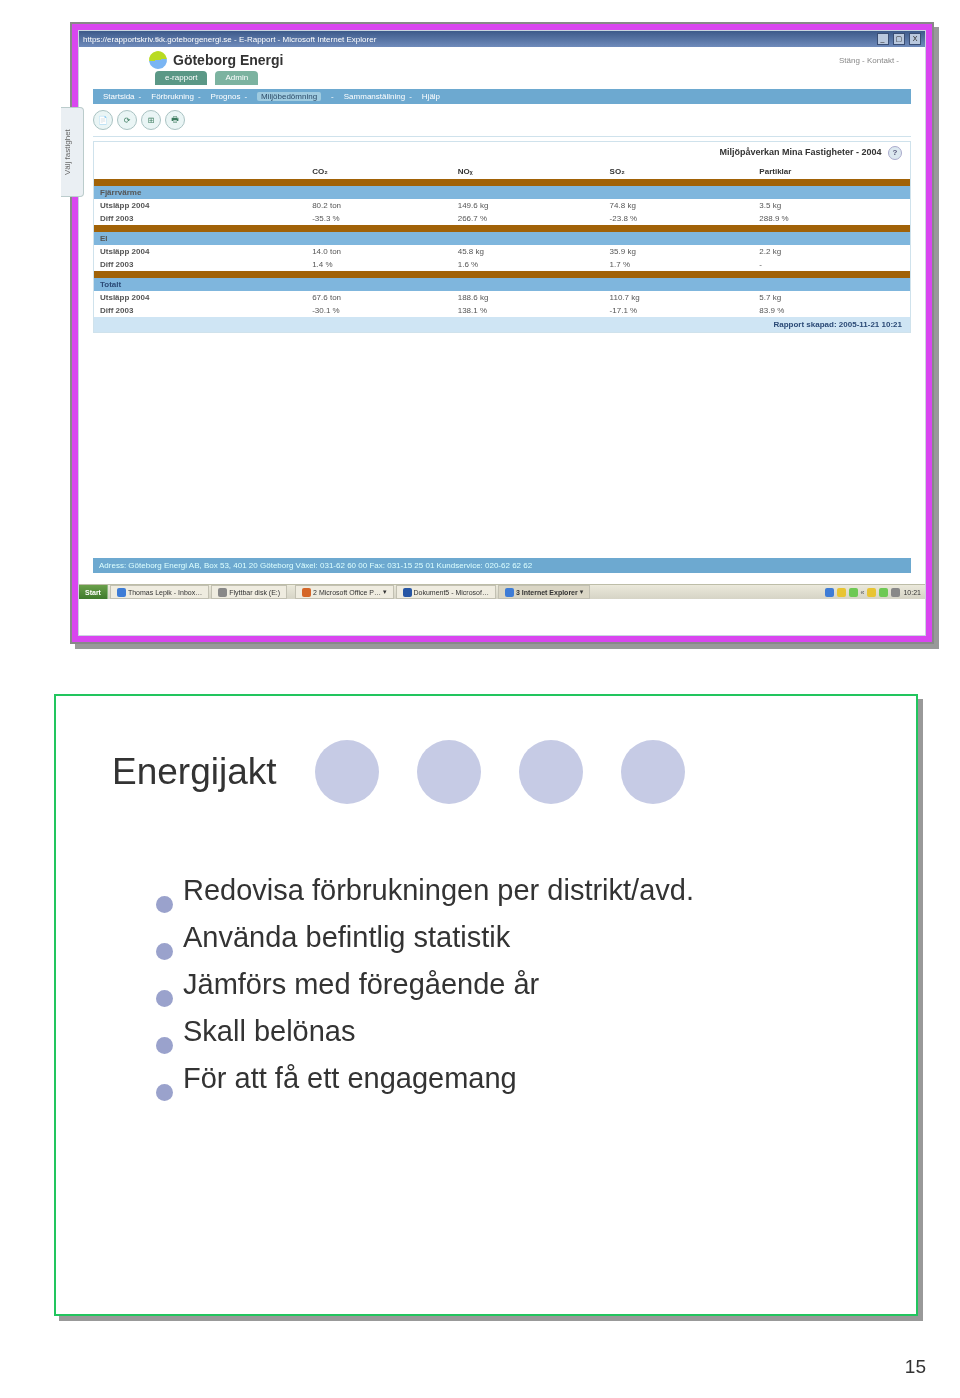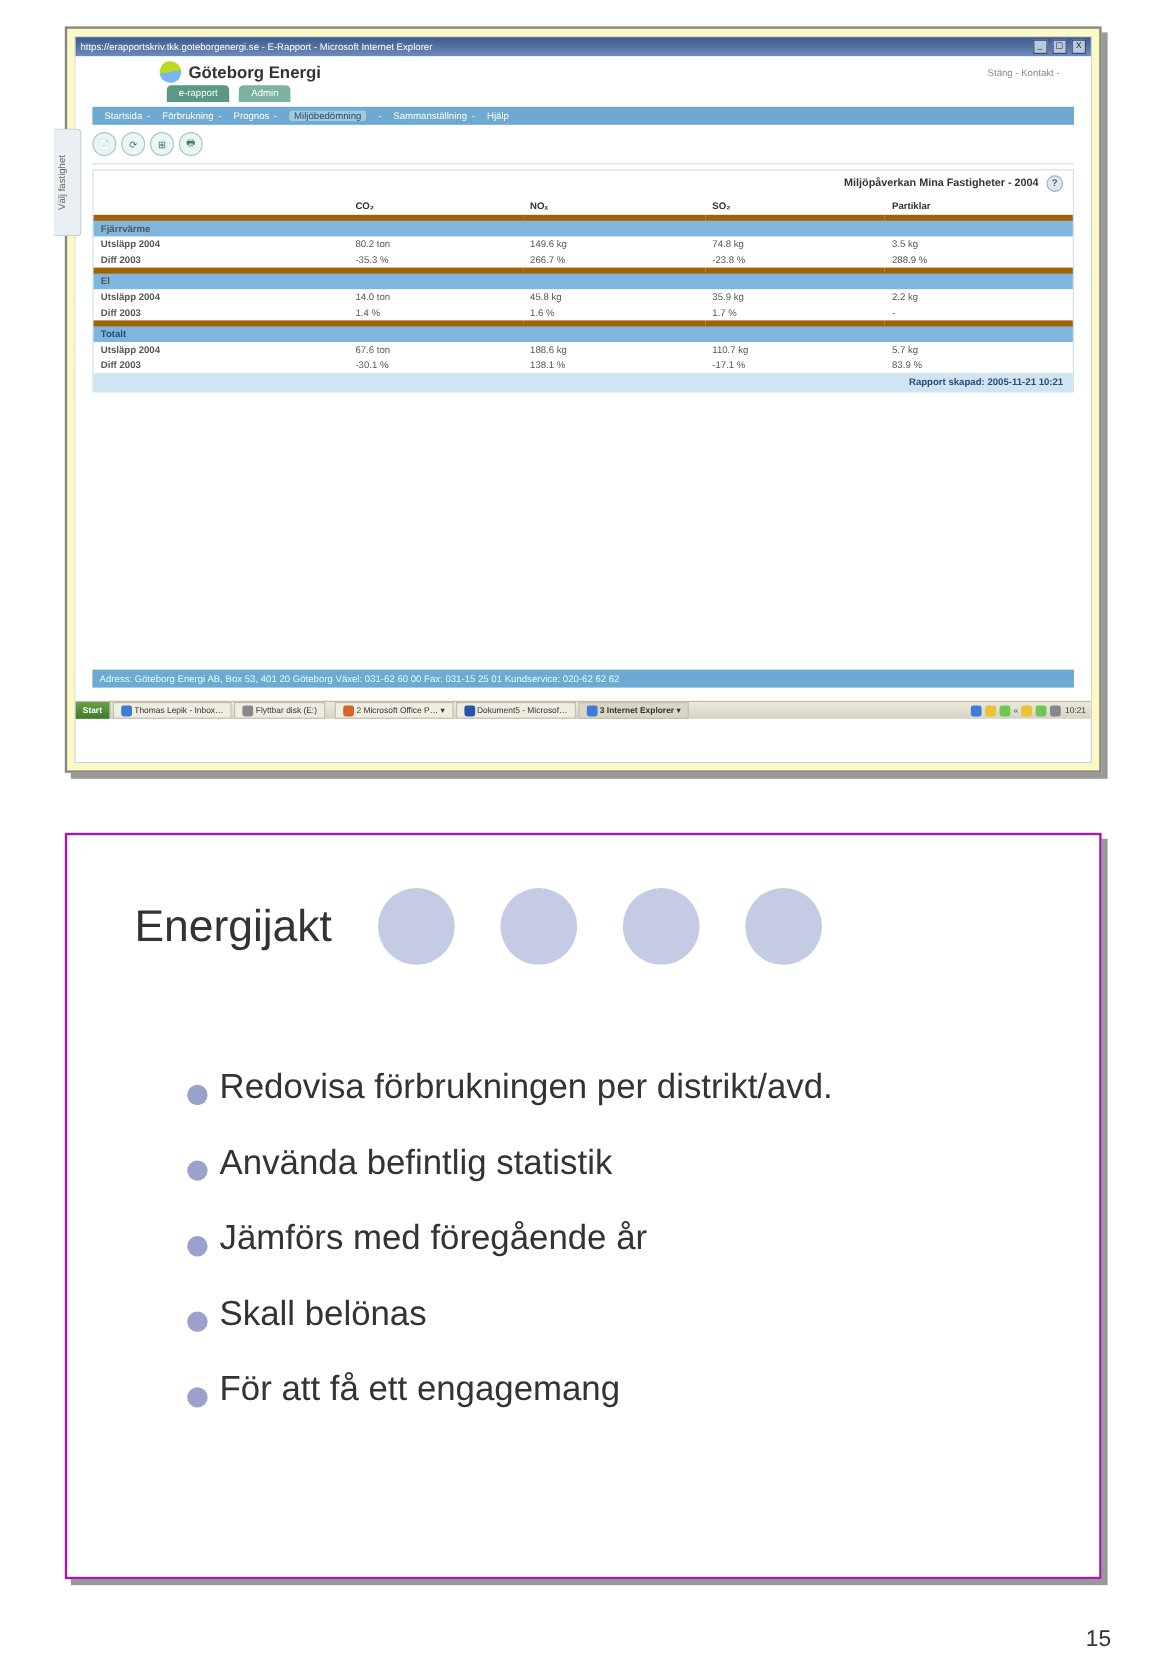--- a/index.html
+++ b/index.html
@@ -1,18 +1,18 @@
 <!DOCTYPE html>
 <html><head>
 <meta charset="utf-8">
 <style>
   html,body{margin:0;padding:0;background:#fff;font-family:Verdana,Arial,sans-serif;font-size:9px;color:#333}
   .page{width:960px;height:1398px;position:relative}
   
-  .slide-top{position:absolute;left:54px;top:22px;width:860px;height:618px;border:2px solid #888;box-shadow:5px 5px 0 #999;background:#fef9c3}
+  .slide-top{position:absolute;left:70px;top:22px;width:860px;height:618px;border:2px solid #888;box-shadow:5px 5px 0 #999;background:#d946ef}
   .ie-frame{position:absolute;left:6px;top:6px;right:6px;bottom:6px;border:1px solid #c9d6df;background:#fff}
   
   .ie-title{height:14px;background:linear-gradient(#3d5a8a,#6f8bbb);color:#fff;font-size:8px;padding:1px 4px;display:flex;align-items:center;justify-content:space-between}
   .ie-title .btns span{display:inline-block;width:10px;height:10px;border:1px solid #3a4e74;background:#b9c8de;margin-left:2px;text-align:center;line-height:10px;font-size:7px;color:#222}
   
   .ie-body{position:relative;background:#fff;height:552px;padding:0}
   
   .brand{display:flex;align-items:center;padding:4px 8px 0 70px;font-family:Arial;font-size:14px;font-weight:bold;color:#333}
   .brand-icon{width:18px;height:18px;display:inline-block;margin-right:6px;background:linear-gradient(180deg,#b9db22 50%,#7ab5f3 50%);border-radius:50%;position:relative;transform:rotate(-10deg)}
   .brand small{font-weight:normal;font-size:8px;color:#888;margin-left:auto;margin-right:18px}
@@ -24,21 +24,21 @@
   .toolbar{display:flex;gap:4px;padding:6px 14px}
   .toolbar .tb{width:18px;height:18px;border:1px solid #aac3c3;border-radius:50%;background:#eaf5f5;display:flex;align-items:center;justify-content:center;font-size:8px;color:#3b7b5e}
   .sep-line{height:1px;background:#cfe2ec;margin:0 14px 4px}
   
   .report{margin:0 14px;border:1px solid #cfe2ec;background:#fff}
   .report .title{text-align:right;padding:4px 8px;font-size:9px;color:#333;font-weight:bold}
   .report .title .help{display:inline-block;width:12px;height:12px;border-radius:50%;background:#dce8f0;border:1px solid #aac;color:#557;font-size:8px;text-align:center;line-height:12px;margin-left:4px}
   table.data{width:100%;border-collapse:collapse;font-size:8px}
   table.data th{background:#fff;color:#333;font-weight:bold;text-align:left;padding:3px 6px}
   table.data td{padding:2px 6px;color:#555}
-  .section-row td{background:#7fb6dd;color:#fff;font-weight:bold;border-top:5px solid #a16207}
+  .section-row td{background:#7fb6dd;color:#fff;font-weight:bold;border-top:7px solid #a16207}
   .b{font-weight:bold;color:#333}
   .foot-row{background:#cfe5f4;color:#2b4a76;font-size:8px;text-align:right;padding:3px 8px;font-weight:bold}
   
   .side-tab{position:absolute;left:-18px;top:60px;width:18px;height:80px;background:#eaeff3;border:1px solid #bcc;border-right:none;border-radius:4px 0 0 4px;writing-mode:vertical-rl;text-align:center;font-size:8px;color:#666;transform:rotate(180deg);padding:4px 2px}
   
   .addr-bar{position:absolute;left:14px;right:14px;bottom:26px;background:#6da9d0;color:#dff;font-size:8px;padding:3px 6px}
   
   .ie-status{position:absolute;left:0;right:0;bottom:14px;height:12px;background:#e7e7e7;border-top:1px solid #c9c9c9;display:flex;align-items:center;font-size:8px;color:#444;padding:0 4px}
   .ie-status .zone{margin-left:auto;display:flex;align-items:center;gap:4px}
   .ie-status .lock{color:#b89300}
@@ -51,26 +51,26 @@
   .tray span{font-size:7px}
   .ic{display:inline-block;width:9px;height:9px;border-radius:2px}
   .ic.ie{background:#3e7cd6}
   .ic.disk{background:#888}
   .ic.word{background:#2656a5}
   .ic.ppt{background:#d56628}
   .ic.norton{background:#e8c433}
   .ic.wifi{background:#6ec954}
   .ic.globe{background:radial-gradient(circle,#6ec0f0,#1255a8)}
   
-  .slide-bot{position:absolute;left:54px;top:694px;width:860px;height:618px;border:2px solid #a21caf;box-shadow:5px 5px 0 #999;background:#fff}
+  .slide-bot{position:absolute;left:54px;top:694px;width:860px;height:618px;border:2px solid #22c55e;box-shadow:5px 5px 0 #999;background:#fff}
   .title-row{position:absolute;left:56px;top:44px;display:flex;align-items:center;gap:38px}
   .title-txt{font-size:37px;color:#333}
   .decor{width:64px;height:64px;border-radius:50%;background:#c6cbe5}
   .bullets{position:absolute;left:100px;top:170px;right:80px;font-size:29px;color:#333;line-height:1.55}
-  .bullets .row{display:flex;align-items:center;margin:18px 0}
+  .bullets .row{display:flex;align-items:flex-end;margin:2px 0}
   .bullets .dot{width:17px;height:17px;border-radius:50%;background:#9aa2cc;margin-right:10px;margin-top:12px;flex-shrink:0}
   .page-num{position:absolute;right:34px;bottom:20px;font-size:19px;color:#333}
 </style>
 </head>
 <body>
 
 <div class="page">
 
   <div class="slide-top">
     <div class="ie-frame">

